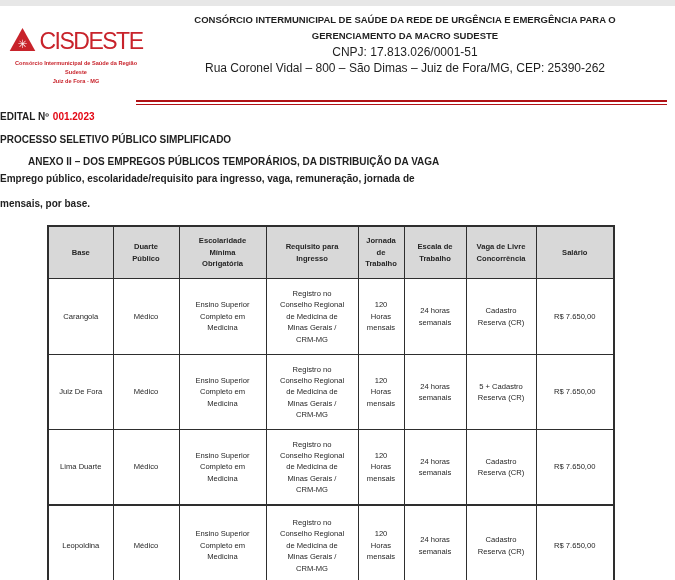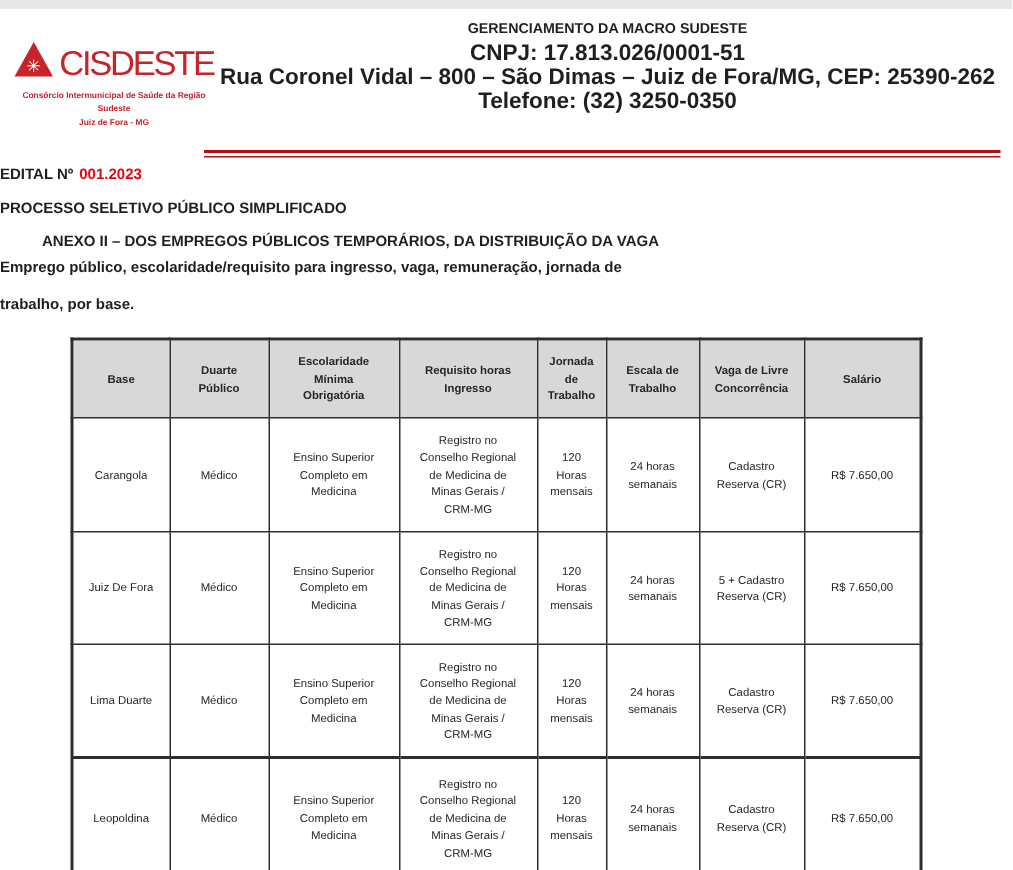--- a/index.html
+++ b/index.html
@@ -12,21 +12,21 @@
 
   
   .logo{position:absolute;left:8px;top:27px;width:136px;text-align:center;color:#C8232B;}
   .logo-row{display:flex;align-items:center;justify-content:center;gap:3px;}
   .logo-name{font-size:23px;font-weight:400;letter-spacing:-1.5px;line-height:1;}
   .logo-sub{font-size:5.6px;font-weight:700;line-height:1.6;margin-top:3px;}
 
   
   .letterhead{position:absolute;left:142px;top:12px;width:526px;text-align:center;}
   .lh-line{font-size:9.5px;line-height:16px;height:16px;font-weight:700;}
-  .lh-line.info{font-weight:700;font-size:15px;}
+  .lh-line.info{font-weight:400;font-size:12px;}
   .red-rule{position:absolute;left:136px;top:100px;width:531px;height:2px;
             border-top:2px solid #B01116;border-bottom:1px solid #B01116;}
 
   
   .title-line{position:absolute;left:0;width:662px;text-align:left;font-weight:700;font-size:10px;}
   .t-edital{top:111px;}
   .t-process{top:134px;}
   .t-annex{top:156px;padding-left:28px;}
   .t-desc1{top:173px;}
   .t-desc2{top:198px;}
@@ -67,55 +67,55 @@
       </span>
       <span class="logo-name">CISDESTE</span>
     </div>
     <div class="logo-sub">
       <div>Consórcio Intermunicipal de Saúde da Região Sudeste</div>
       <div>Juiz de Fora - MG</div>
     </div>
   </div>
 
   <div class="letterhead">
+    <div class="lh-line">CONSÓRCIO INTERMUNICIPAL DE SAÚDE DA REDE DE URGÊNCIA E EMERGÊNCIA PARA O</div>
     <div class="lh-line">GERENCIAMENTO DA MACRO SUDESTE</div>
     <div class="lh-line info">CNPJ: 17.813.026/0001-51</div>
     <div class="lh-line info">Rua Coronel Vidal – 800 – São Dimas – Juiz de Fora/MG, CEP: 25390-262</div>
-    <div class="lh-line info">Telefone: (32) 3250-0350</div>
   </div>
   <div class="red-rule"></div>
 
   <div class="title-line t-edital">
     <span>EDITAL Nº</span><span class="edital-number">001.2023</span>
   </div>
   <div class="title-line t-process">PROCESSO SELETIVO PÚBLICO SIMPLIFICADO</div>
   <div class="title-line t-annex">ANEXO II – DOS EMPREGOS PÚBLICOS TEMPORÁRIOS, DA DISTRIBUIÇÃO DA VAGA</div>
   <div class="title-line t-desc1">Emprego público, escolaridade/requisito para ingresso, vaga, remuneração, jornada de</div>
-  <div class="title-line t-desc2">trabalho, por base.</div>
+  <div class="title-line t-desc2">mensais, por base.</div>
 
   <table class="vagas">
     <colgroup>
       <col style="width:65px">
         <col style="width:66px">
         <col style="width:87px">
         <col style="width:92px">
       <col style="width:46px">
         <col style="width:62px">
         <col style="width:70px">
         <col style="width:78px">
     </colgroup>
     <tbody>
         <tr>
       <th>Base</th>
       <th>Duarte
 Público</th>
       <th>Escolaridade
 Mínima
 Obrigatória</th>
-      <th>Requisito horas
+      <th>Requisito para
 Ingresso</th>
       <th>Jornada
 de
 Trabalho</th>
       <th>Escala de
 Trabalho</th>
       <th>Vaga de Livre
 Concorrência</th>
       <th>Salário</th>
     </tr>

